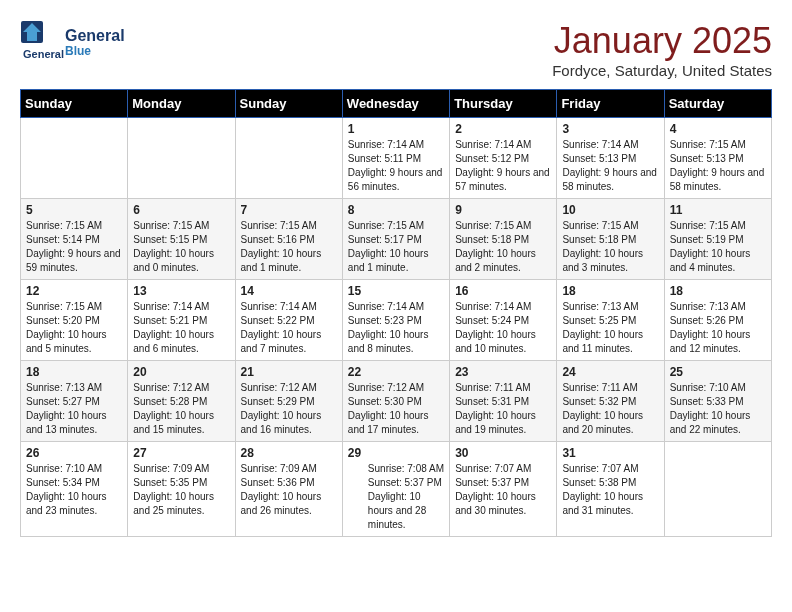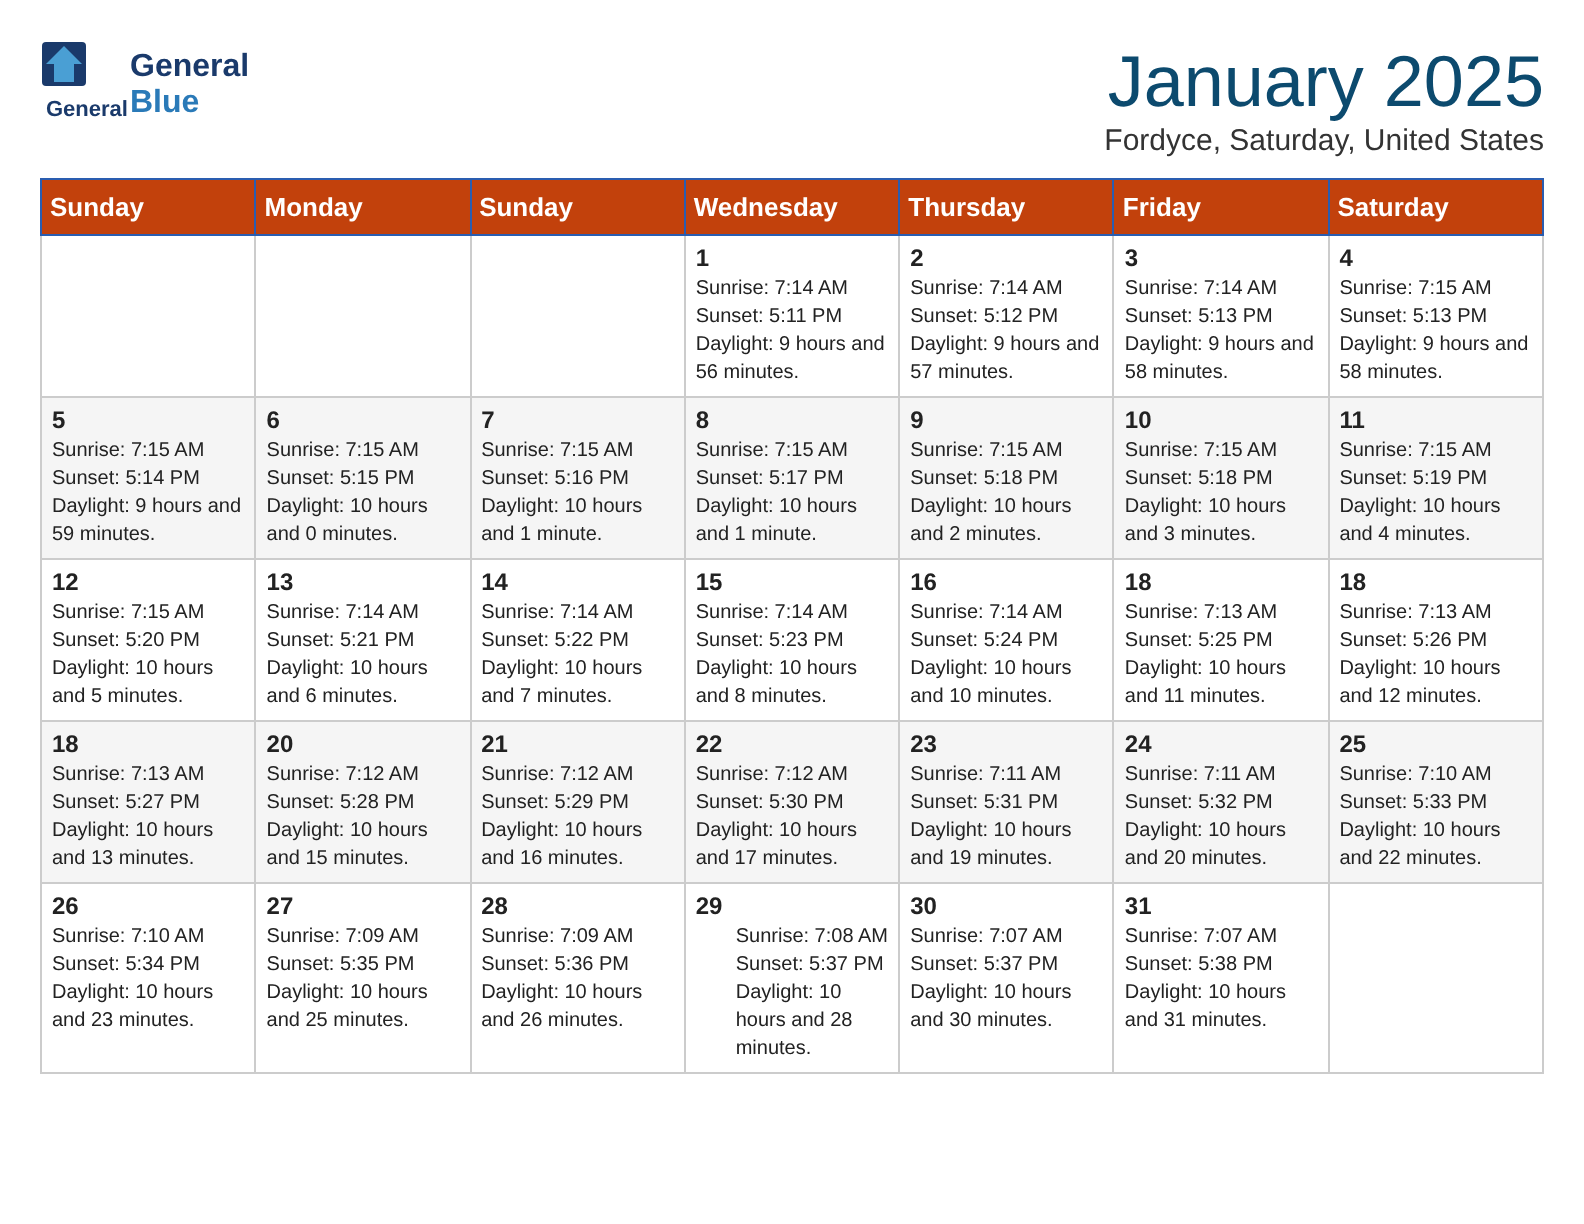--- a/index.html
+++ b/index.html
@@ -19,33 +19,33 @@
     .logo {
       display: flex;
       align-items: center;
     }
     .title-block {
       text-align: right;
     }
     .calendar-title {
       font-size: 36px;
       font-weight: normal;
-      color: #0c4a6e;
+      color: #7f1d1d;
     }
     .calendar-subtitle {
       font-size: 15px;
       color: #333;
     }
     table {
       width: 100%;
       border-collapse: collapse;
       border: 1px solid #ccc;
     }
     thead tr th {
-      background-color: #c2410c;
+      background-color: #000000;
       color: #fff;
       font-size: 13px;
       font-weight: bold;
       padding: 6px 4px;
       text-align: left;
       border: 1px solid #2a5db0;
     }
     tbody tr {
       vertical-align: top;
     }
@@ -84,21 +84,21 @@
 <div class="header">
   <div class="logo">
   <svg width="50" height="45" viewBox="0 0 50 45">
     <rect x="1" y="1" width="22" height="22" rx="2" fill="#1a3a6b"></rect>
     <polygon points="12,3 21,12 17,12 17,21 7,21 7,12 3,12" fill="#4a9fd4"></polygon>
     <text x="3" y="38" font-size="11" fill="#1a3a6b" font-weight="bold" font-family="Arial">General</text>
     <text x="3" y="44" font-size="0" fill="#2a7ab8" font-weight="bold" font-family="Arial">Blue</text>
   </svg>
   <div style="margin-left:-5px; line-height:1.1;">
     <div style="font-size:16px; font-weight:bold; color:#1a3a6b;">General</div>
-    <div style="font-size:16px; font-weight:bold; color:#2a7ab8;">Blue</div>
+    <div style="font-size:12px; font-weight:bold; color:#2a7ab8;">Blue</div>
   </div>
 </div>
   <div class="title-block">
     <div class="calendar-title">January 2025</div>
     <div class="calendar-subtitle">Fordyce, Saturday, United States</div>
   </div>
 </div>
 
 <table>
   <thead>

